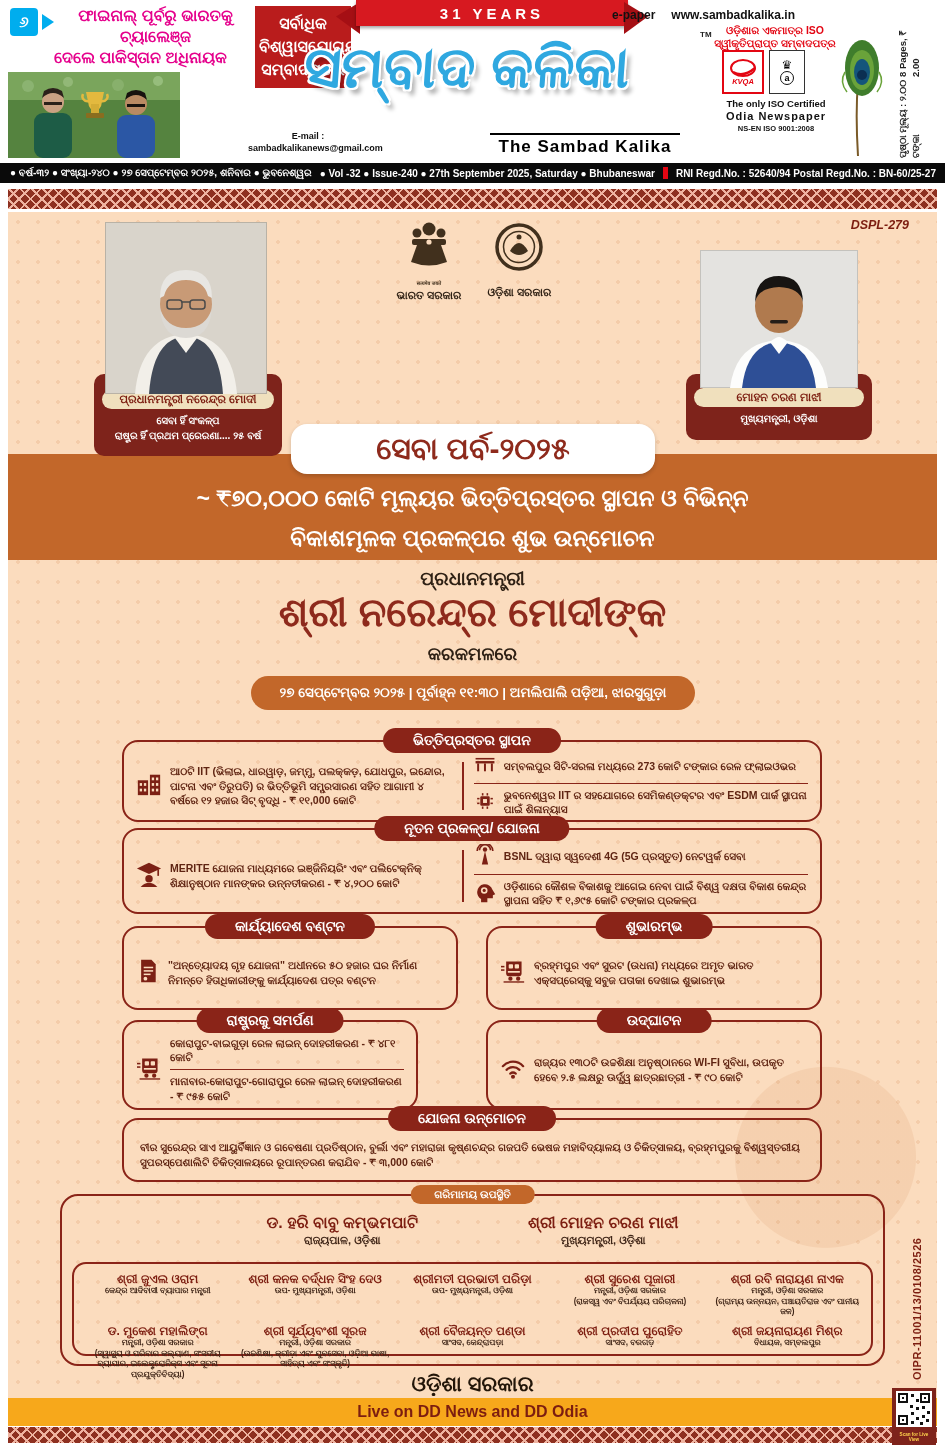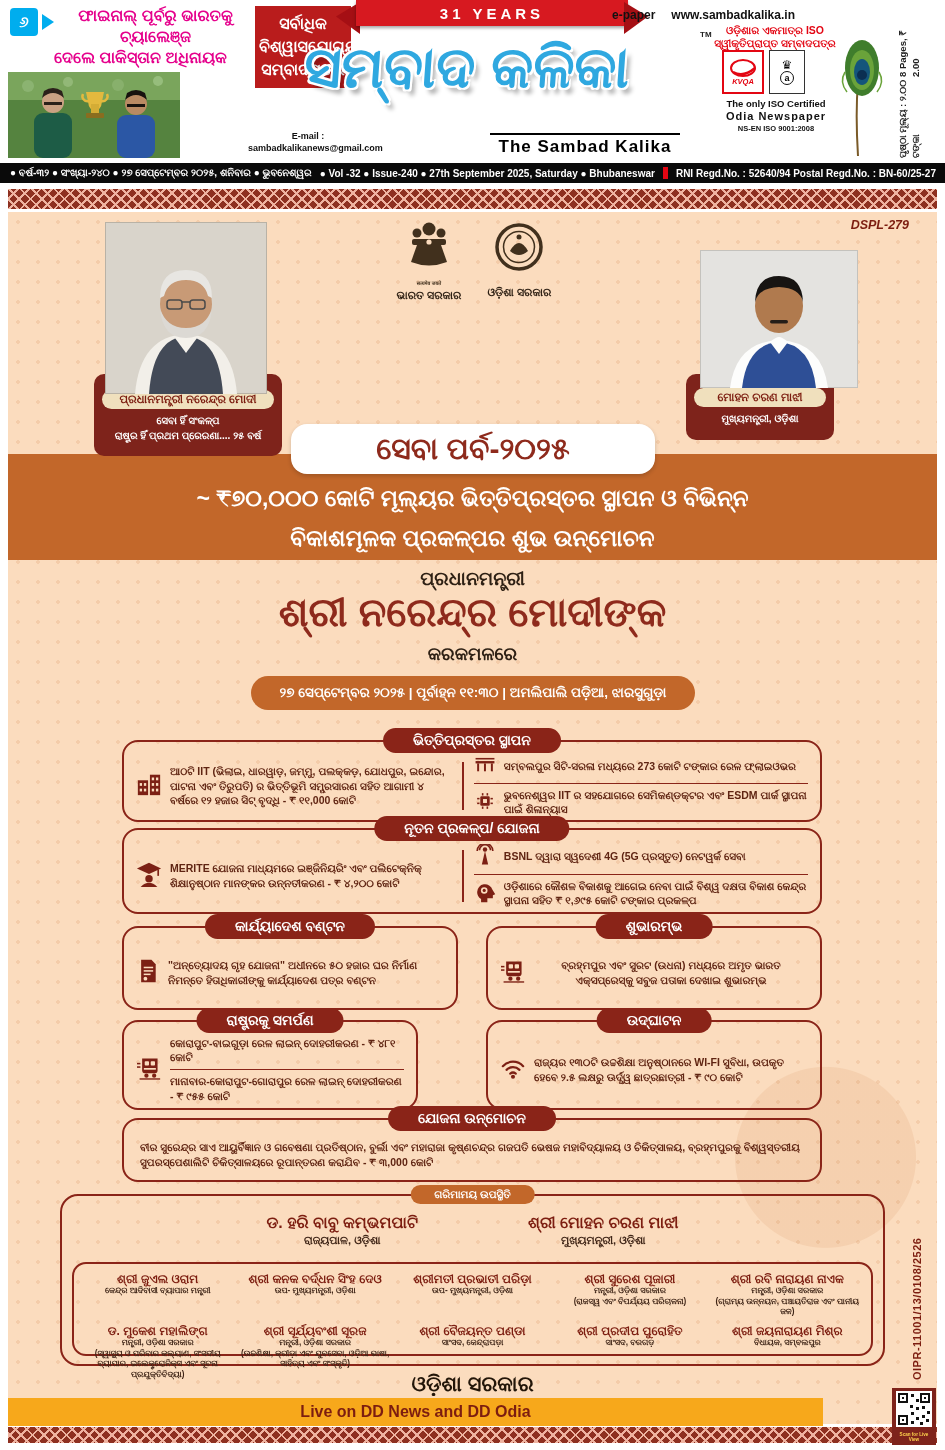--- a/index.html
+++ b/index.html
@@ -245,21 +245,21 @@
         <rect width="158" height="138" fill="#e4e3e0"></rect>
         <rect width="158" height="138" fill="none" stroke="#c4c2bd" stroke-width="2"></rect>
         <path d="M30 138 q6-46 49-48 q43 2 49 48 z" fill="#fdfdfc"></path>
         <path d="M42 138 q5-44 37-46 q32 2 37 46 z" fill="#2e4f96"></path>
         <path d="M70 92 l9 12 9-12 q-6-5-9-5 q-3 0-9 5z" fill="#fdfdfc"></path>
         <ellipse cx="79" cy="56" rx="24" ry="27" fill="#b07a4e"></ellipse>
         <path d="M55 52 q1-26 24-26 q23 0 24 26 q-3-14-24-15 q-21 1-24 15z" fill="#171412"></path>
         <rect x="70" y="70" width="18" height="3.5" rx="1.7" fill="#241d18"></rect>
       </svg>
     </div>
-    <div class="abs photo-caption" style="left:678px;top:162px;width:148px;height:66px;z-index:1;padding-top:14px;">
+    <div class="abs photo-caption" style="left:678px;top:162px;width:186px;height:66px;z-index:1;padding-top:14px;">
       <div class="cap-pill">ମୋହନ ଚରଣ ମାଝୀ</div>
       <div class="cap-sub">ମୁଖ୍ୟମନ୍ତ୍ରୀ, ଓଡ଼ିଶା</div>
     </div>
 
     <div class="abs title-box" style="left:283px;top:212px;width:364px;height:50px;z-index:3;">ସେବା ପର୍ବ-୨୦୨୫</div>
     <div class="abs orange-band" style="left:0;top:242px;width:929px;height:106px;padding-top:24px;">
       <div class="band-line">~ ₹୭୦,୦୦୦ କୋଟି ମୂଲ୍ୟର ଭିତ୍ତିପ୍ରସ୍ତର ସ୍ଥାପନ ଓ ବିଭିନ୍ନ</div>
       <div class="band-line">ବିକାଶମୂଳକ ପ୍ରକଳ୍ପର ଶୁଭ ଉନ୍ମୋଚନ</div>
     </div>
 
@@ -388,21 +388,21 @@
                   <rect x="9" y="18" width="8" height="1.8"></rect>
                 </g>
                 <circle cx="11" cy="24" r="2.2" fill="#fbdcbe"></circle>
               </svg>
           </span>
           <span class="txt">"ଅନ୍ତ୍ୟୋଦୟ ଗୃହ ଯୋଜନା" ଅଧୀନରେ ୫୦ ହଜାର ଘର ନିର୍ମାଣ ନିମନ୍ତେ ହିତାଧିକାରୀଙ୍କୁ କାର୍ଯ୍ୟାଦେଶ ପତ୍ର ବଣ୍ଟନ</span>
         </div>
       </div>
     </div>
 
-    <div class="abs pbox" style="left:478px;top:714px;width:336px;height:84px;text-align:center;">
+    <div class="abs pbox" style="left:478px;top:714px;width:336px;height:84px;">
       <div class="pbox-pill">ଶୁଭାରମ୍ଭ</div>
       <div style="display:flex;height:100%;padding:16px 12px 6px;align-items:center;">
         <div class="pitem">
           <span class="ic">
             <svg width="26" height="24" viewBox="0 0 30 28">
                 <path d="M7 3 h18 v14 q0 3-3 3 h-12 q-3 0-3-3z" fill="#7c2014"></path>
                 <g fill="#fbdcbe">
                   <rect x="10" y="6" width="5" height="5" rx="1"></rect>
                   <rect x="17" y="6" width="5" height="5" rx="1"></rect>
                   <rect x="9" y="14" width="14" height="2"></rect>
@@ -534,21 +534,21 @@
           <div class="min-cell">
             <div class="min-name">ଶ୍ରୀ ଜୟନାରାୟଣ ମିଶ୍ର</div>
             <div class="min-role">ବିଧାୟକ, ସମ୍ବଲପୁର</div>
             <div class="min-role"></div>
           </div>
         </div>
       </div>
     </div>
 
     <div class="abs govt-line center-line" style="top:1160px;">ଓଡ଼ିଶା ସରକାର</div>
-    <div class="abs yellow-band" style="left:0;top:1186px;width:815px;height:28px;">Live on DD News and DD Odia</div>
+    <div class="abs yellow-band" style="left:0;top:1186px;width:929px;height:28px;">Live on DD News and DD Odia</div>
 
     <div class="abs qr-box" style="left:884px;top:1176px;width:44px;">
       <svg width="36" height="36" viewBox="0 0 36 36">
         <rect width="36" height="36" fill="#fff"></rect>
         <g fill="#111">
           <rect x="2" y="2" width="10" height="10"></rect>
             <rect x="24" y="2" width="10" height="10"></rect>
             <rect x="2" y="24" width="10" height="10"></rect>
         </g>
         <g fill="#fff">

